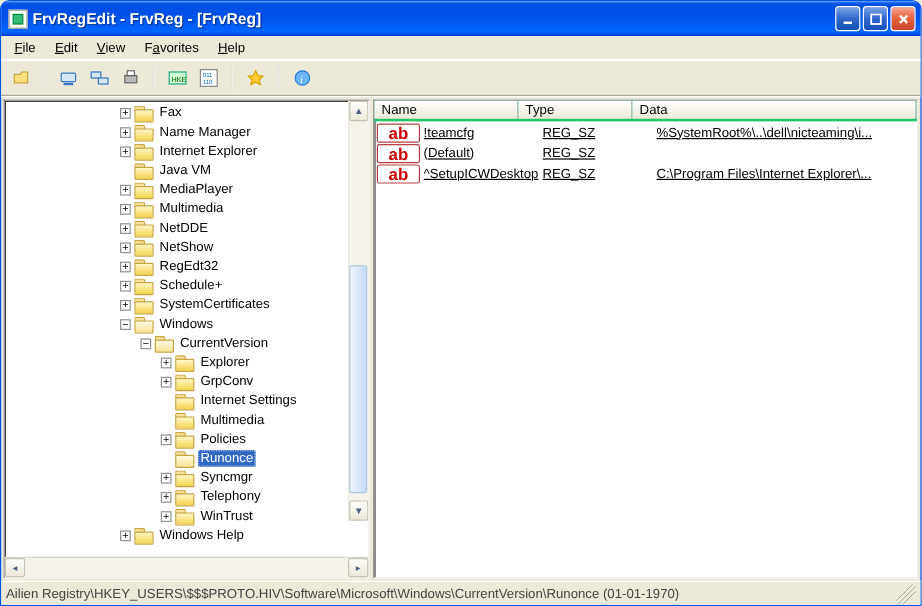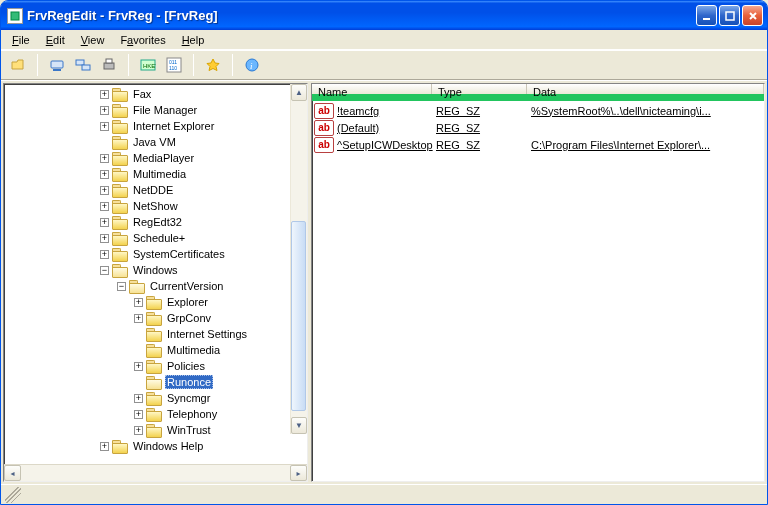--- a/index.html
+++ b/index.html
@@ -175,43 +175,43 @@
     width: 15px; height: 190px;
     margin: 0 0 0 0;
     background: linear-gradient(to right, #eff6fd, #c8dcf5);
     border: 1px solid #b0c8e8;
     border-radius: 2px;
   }
   .listview-header {
     height: 17px;
     display: flex;
     background: #14b8a6;
-    border-bottom: 7px solid #22c55e;
+    border-bottom: 2px solid #22c55e;
   }
   .col-header {
     border-right: 1px solid #cbc7b8;
     padding: 2px 6px;
     background: linear-gradient(to bottom, #fff, #ece9d8);
     text-align: left;
     font-weight: normal;
   }
   .col-name { width: 120px; }
   .col-type { width: 95px; }
   .col-data { flex: 1; }
   .list-rows { padding-top: 1px; }
   .list-row {
     display: flex; height: 17px; align-items: center;
   }
   .val-icon {
-    width: 20px; height: 16px;
+    width: 36px; height: 16px;
     margin: 0 3px 0 2px;
     border: 1px solid #b84040;
     background: #fff;
     display: inline-flex; align-items: center; justify-content: center;
-    font-size: 10px; font-weight: bold; color: #c00;
+    font-size: 14px; font-weight: bold; color: #c00;
     border-radius: 2px;
   }
   .cell { overflow: hidden; white-space: nowrap; text-overflow: ellipsis; text-decoration: underline; }
   .cell-name { width: 99px; }
   .cell-type { width: 95px; }
   .cell-data { flex: 1; padding-right: 16px; }
   .statusbar {
     height: 20px;
     border-top: 1px solid #fff;
     display: flex; align-items: center;
@@ -329,21 +329,21 @@
             <div class="tree-row">
               <span class="indent" style="width: 96px;"></span>
               <span class="expander">+</span>
               <span class="folder-icon"></span>
               <span class="tree-label">Fax</span>
             </div>
             <div class="tree-row">
               <span class="indent" style="width: 96px;"></span>
               <span class="expander">+</span>
               <span class="folder-icon"></span>
-              <span class="tree-label">File Manager</span>
+              <span class="tree-label">Name Manager</span>
             </div>
             <div class="tree-row">
               <span class="indent" style="width: 96px;"></span>
               <span class="expander">+</span>
               <span class="folder-icon"></span>
               <span class="tree-label">Internet Explorer</span>
             </div>
             <div class="tree-row">
               <span class="indent" style="width: 96px;"></span>
               <span class="exp-space"></span>
@@ -503,16 +503,17 @@
             <span class="cell cell-name">^SetupICWDesktop</span>
             <span class="cell cell-type">REG_SZ</span>
             <span class="cell cell-data">C:\Program Files\Internet Explorer\...</span>
           </div>
         </div>
     </div>
 
   </div>
 
   <div class="statusbar">
+    <span class="status-text">Ailien Registry\HKEY_USERS\$$$PROTO.HIV\Software\Microsoft\Windows\CurrentVersion\Runonce (01-01-1970)</span>
     <span class="sizegrip"></span>
   </div>
 
 </div>
 
 </body></html>

